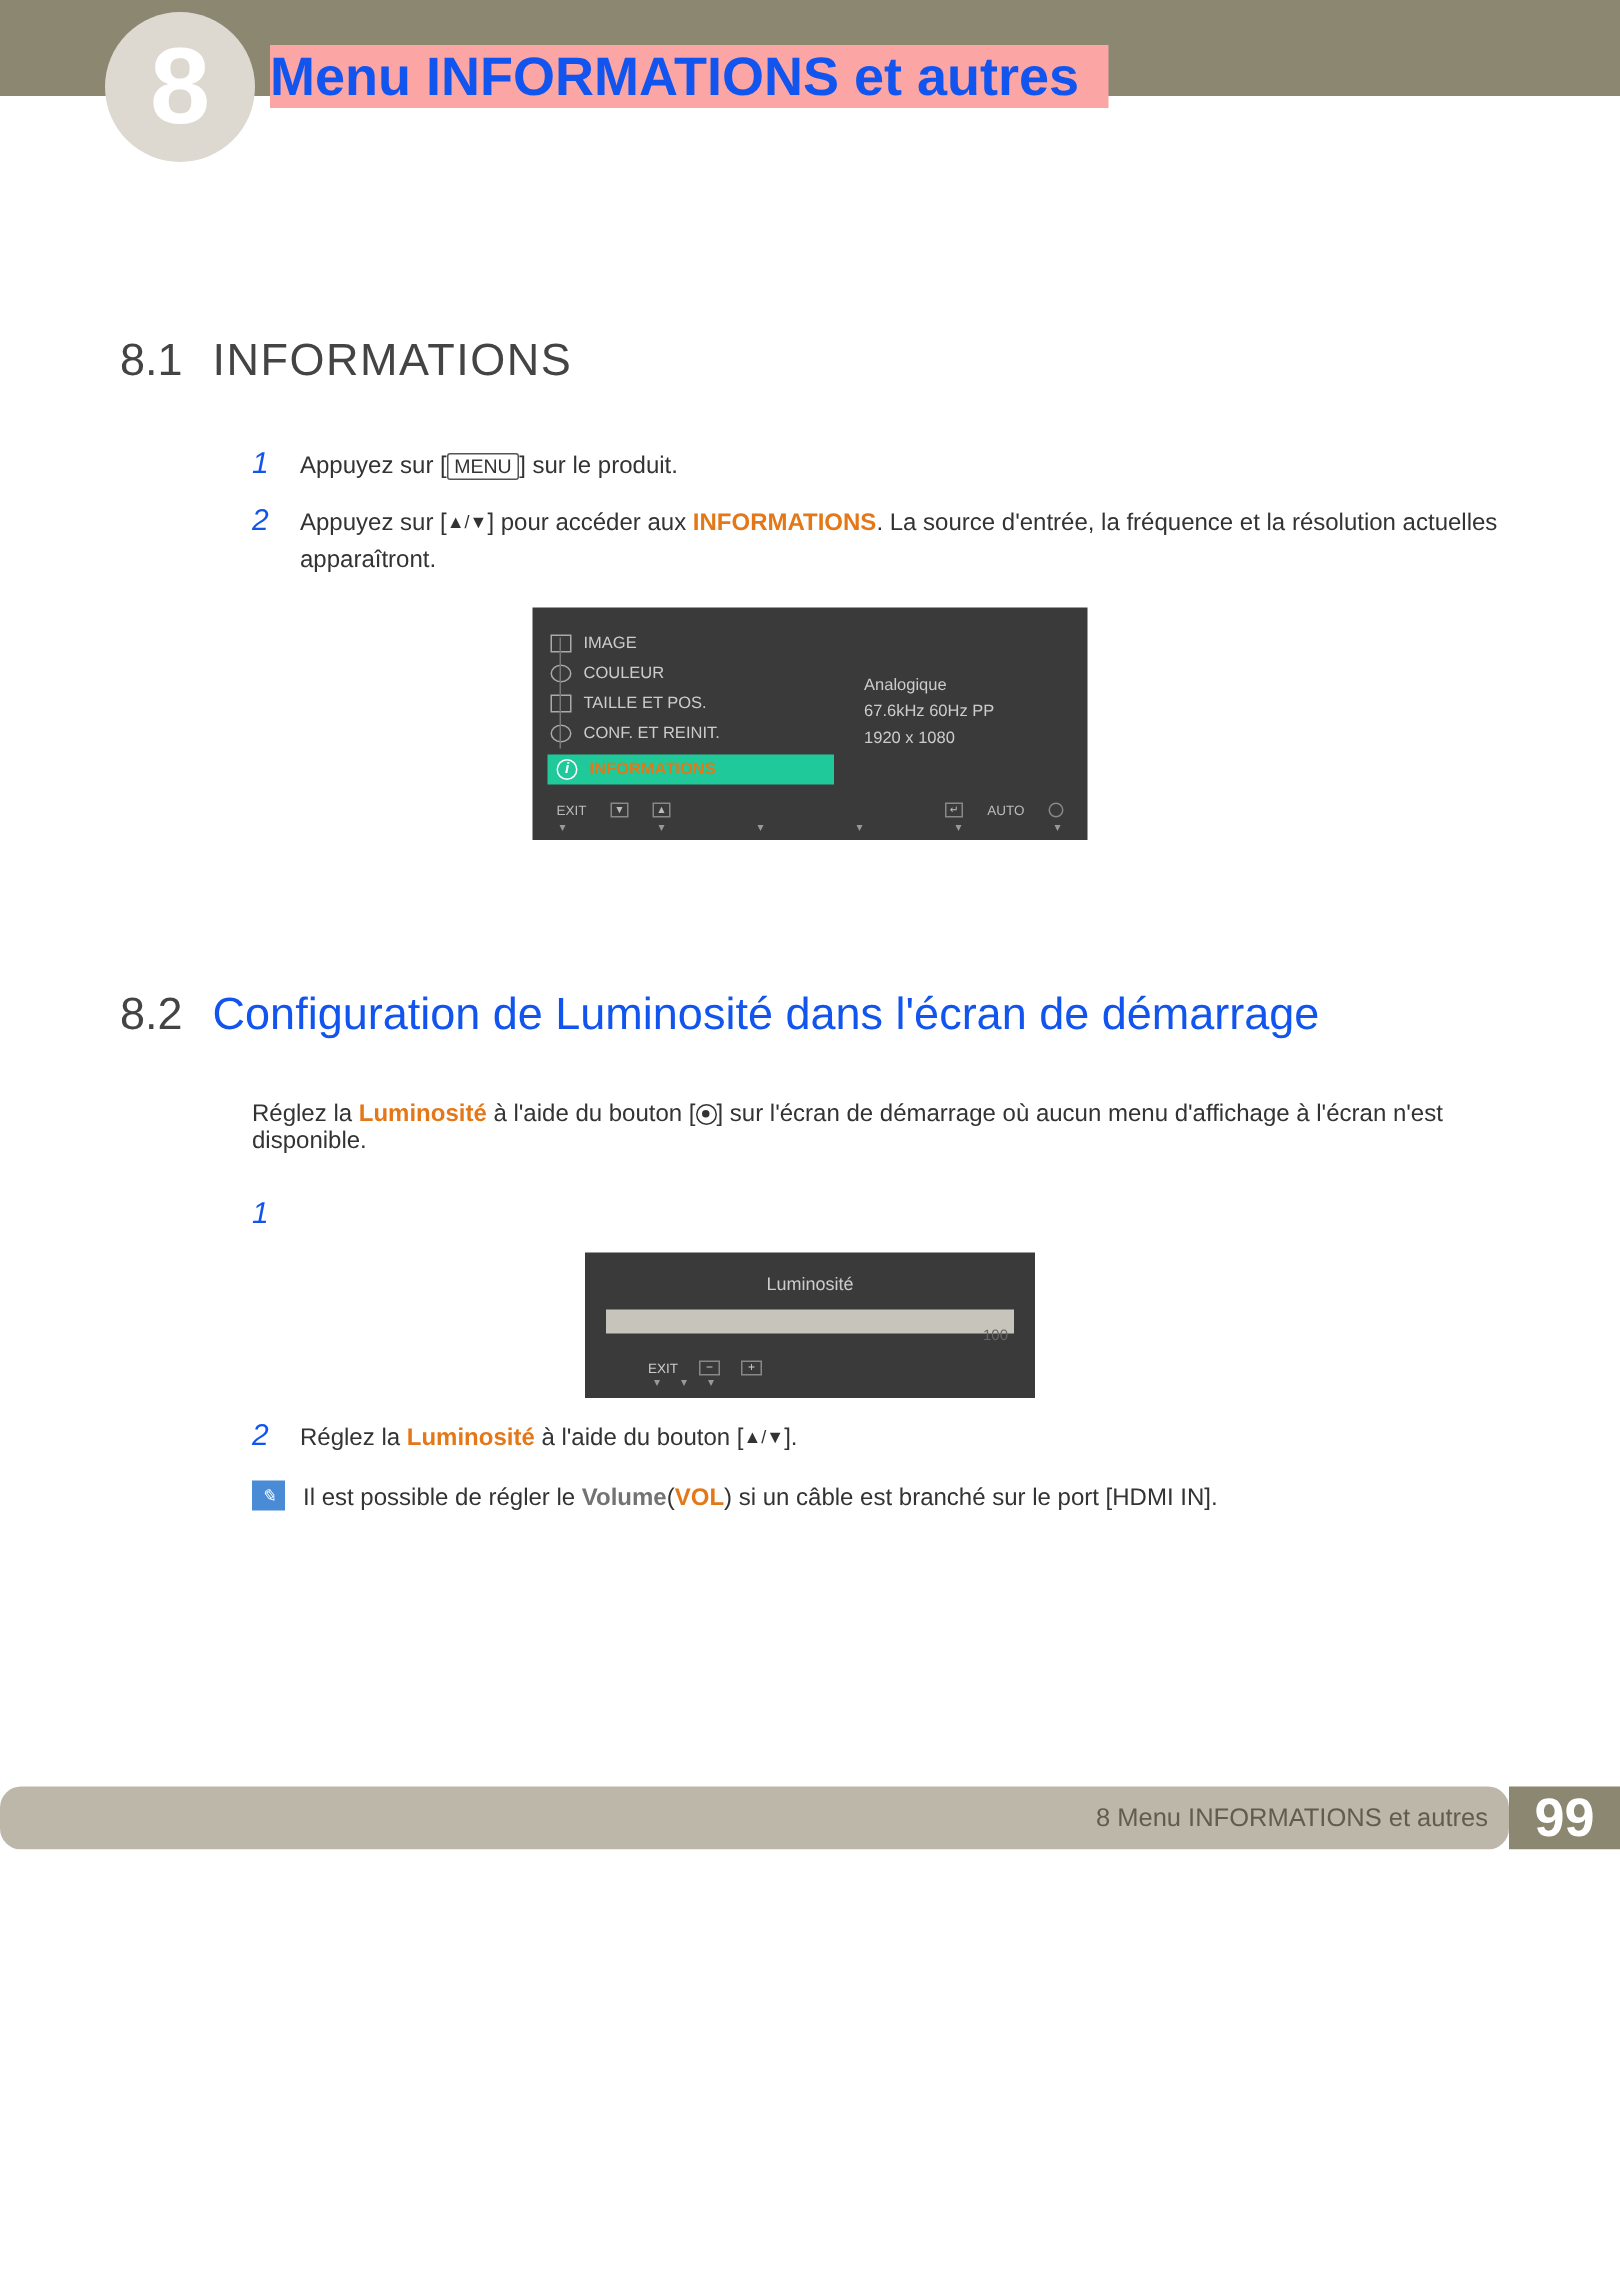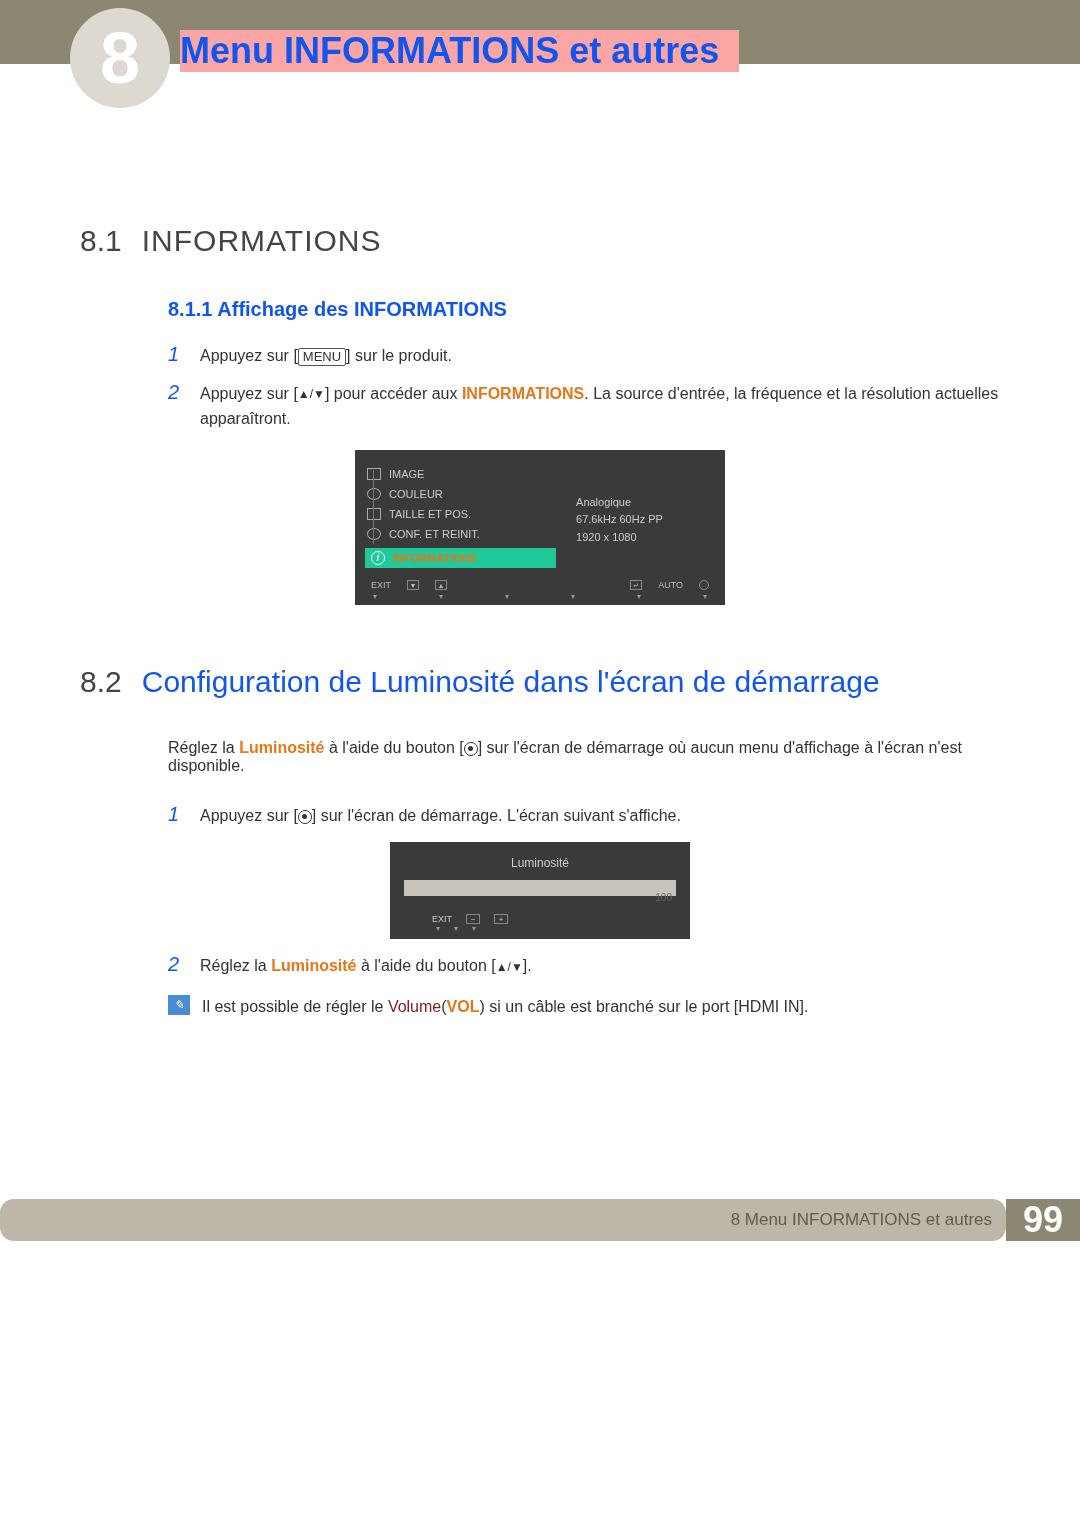--- a/index.html
+++ b/index.html
@@ -9,21 +9,21 @@
     position: absolute; left: 70px; top: 8px; width: 100px; height: 100px;
     border-radius: 50%; background: #ddd9d0; display: flex; align-items: center; justify-content: center;
     z-index: 1;
   }
   .chapter-badge span { color: #fff; font-size: 72px; font-weight: bold; }
   .header-title { position: absolute; left: 180px; top: 30px; color: #1155ee; font-size: 36px; font-weight: bold; z-index: 2; background:#fca5a5; padding-right:20px;}
   .content { padding: 120px 80px 40px 80px; }
   .s1-row { display: flex; align-items: flex-end; gap: 20px; margin-top: 40px; margin-bottom: 40px; }
   .s1-num { font-size: 30px; color: #444; font-weight: normal; }
   .s1-title { font-size: 30px; color: #444; letter-spacing: 1px; }
-  .s1-title-blue { font-size: 30px; color: #1155ee; }
+  .s1-title-blue { font-size: 30px; color: #1155ee; margin-top: 40px; }
   .desc { font-size: 16px; color: #333; margin-bottom: 28px; margin-left: 88px;}
   .s2-title { color: #1155ee; font-size: 20px; margin-bottom: 22px; margin-left: 88px;}
   .step { display: flex; gap: 14px; margin-bottom: 12px; margin-left: 88px;}
   .step-num { color: #1155ee; font-style: italic; font-size: 20px; min-width: 18px; }
   .step-text { font-size: 16px; color: #333; line-height: 1.6; }
   .step-text .btn { border: 1px solid #555; padding: 0 4px; font-size: 13px; border-radius:2px; display:inline-block; line-height:1.2;}
   .step-text .hl { color: #e47818; font-weight: bold; }
   .arrows { display:inline-block; font-size:12px; vertical-align:middle;}
   .circ-dot { display:inline-flex; width:14px; height:14px; border:1.5px solid #333; border-radius:50%; align-items:center; justify-content:center; vertical-align:middle;}
   .circ-dot::after { content:""; width:5px; height:5px; background:#333; border-radius:50%; }
@@ -75,21 +75,20 @@
 <div class="header-title">Menu INFORMATIONS et autres</div>
 
 <div class="content">
 
   <div class="s1-row">
     <span class="s1-num">8.1</span>
     <span class="s1-title">INFORMATIONS</span>
   </div>
 
 
-  <h3 class="s2-title">8.1.1  Affichage des INFORMATIONS</h3>
 
   <div class="step">
     <span class="step-num">1</span>
     <span class="step-text">
       <span>Appuyez sur [</span><span class="btn">MENU</span><span>] sur le produit.</span>
     </span>
   </div>
 
   <div class="step">
     <span class="step-num">2</span>
@@ -157,23 +156,20 @@
     <span class="s1-num">8.2</span>
     <span class="s1-title-blue">Configuration de Luminosité dans l'écran de démarrage</span>
   </div>
 
   <p class="desc">
     <span>Réglez la </span><span class="hl" style="color:#e47818;font-weight:bold">Luminosité</span><span> à l'aide du bouton [</span><span class="circ-dot"></span><span>] sur l'écran de démarrage où aucun menu d'affichage à l'écran n'est disponible.</span>
   </p>
 
   <div class="step">
     <span class="step-num">1</span>
-    <span class="step-text">
-      <span>Appuyez sur [</span><span class="circ-dot"></span><span>] sur l'écran de démarrage. L'écran suivant s'affiche.</span>
-    </span>
   </div>
 
   <div class="bright-wrap">
     <div class="bright">
       <div class="bright-title">Luminosité</div>
       <div class="bright-bar">
         <span class="val">100</span>
       </div>
       <div class="bright-bottom">
         <span>EXIT</span>
@@ -191,21 +187,21 @@
   <div class="step">
     <span class="step-num">2</span>
     <span class="step-text">
       <span>Réglez la </span><span class="hl">Luminosité</span><span> à l'aide du bouton [</span><span class="arrows">▲/▼</span><span>].</span>
     </span>
   </div>
 
   <div class="note-row">
     <div class="note-icon">✎</div>
     <div class="note-text">
-      <span>Il est possible de régler le </span><span style="color:#7f1d1d;font-weight:normal">Volume</span><span>(</span><span style="color:#e47818;font-weight:bold">VOL</span><span>)</span><span> si un câble est branché sur le port [HDMI IN].</span>
+      <span>Il est possible de régler le </span><span style="color:#737373;font-weight:bold">Volume</span><span>(</span><span style="color:#e47818;font-weight:bold">VOL</span><span>)</span><span> si un câble est branché sur le port [HDMI IN].</span>
     </div>
   </div>
 
 </div>
 
 <div class="footer">
   <div class="footer-bar">8 Menu INFORMATIONS et autres</div>
   <div class="footer-page">99</div>
 </div>
 

